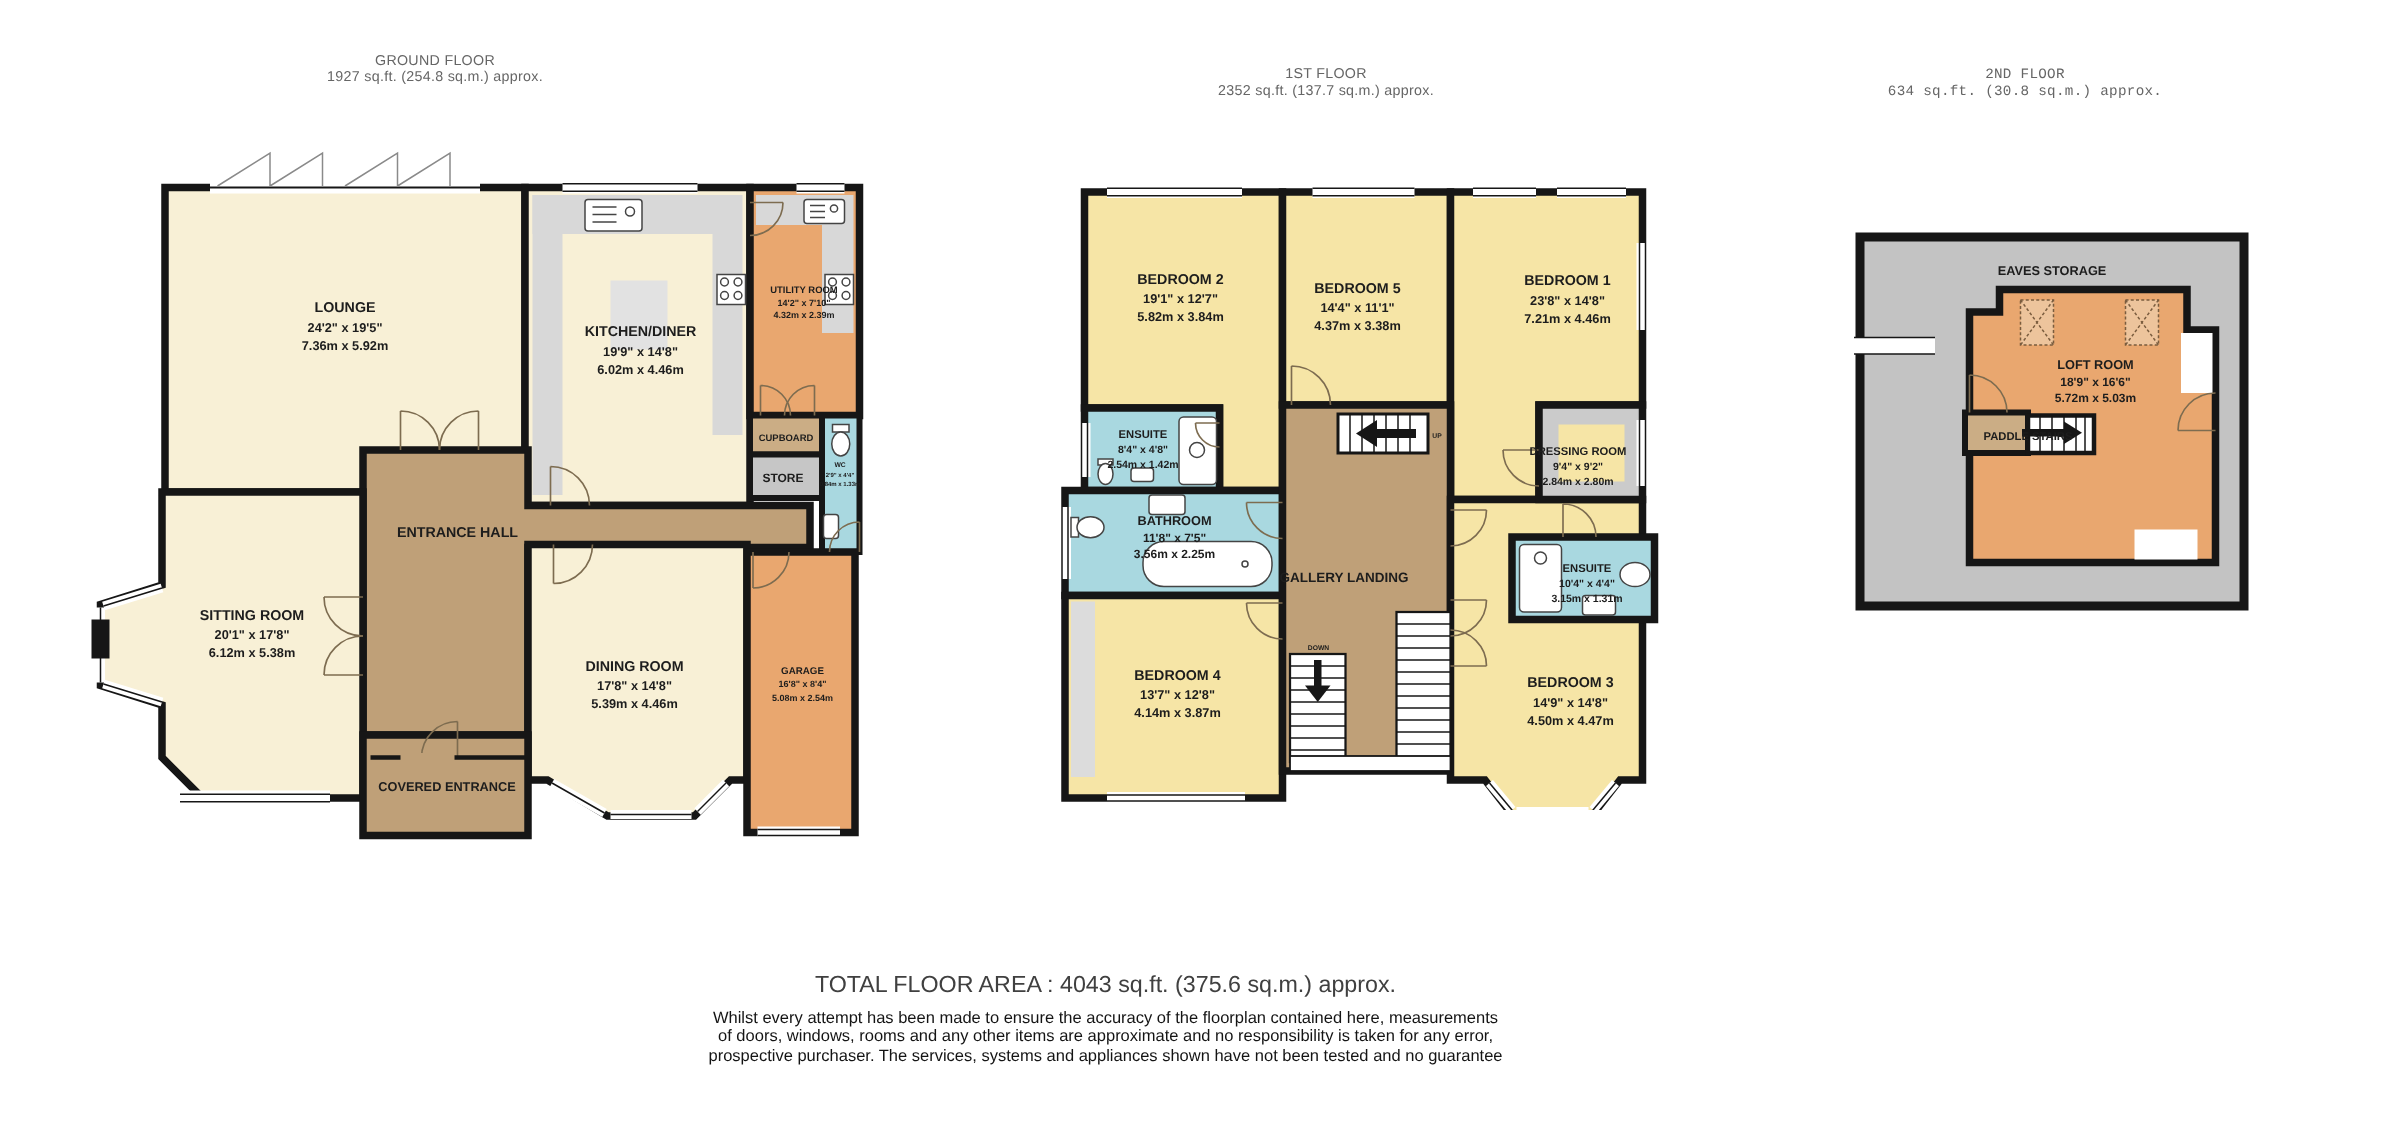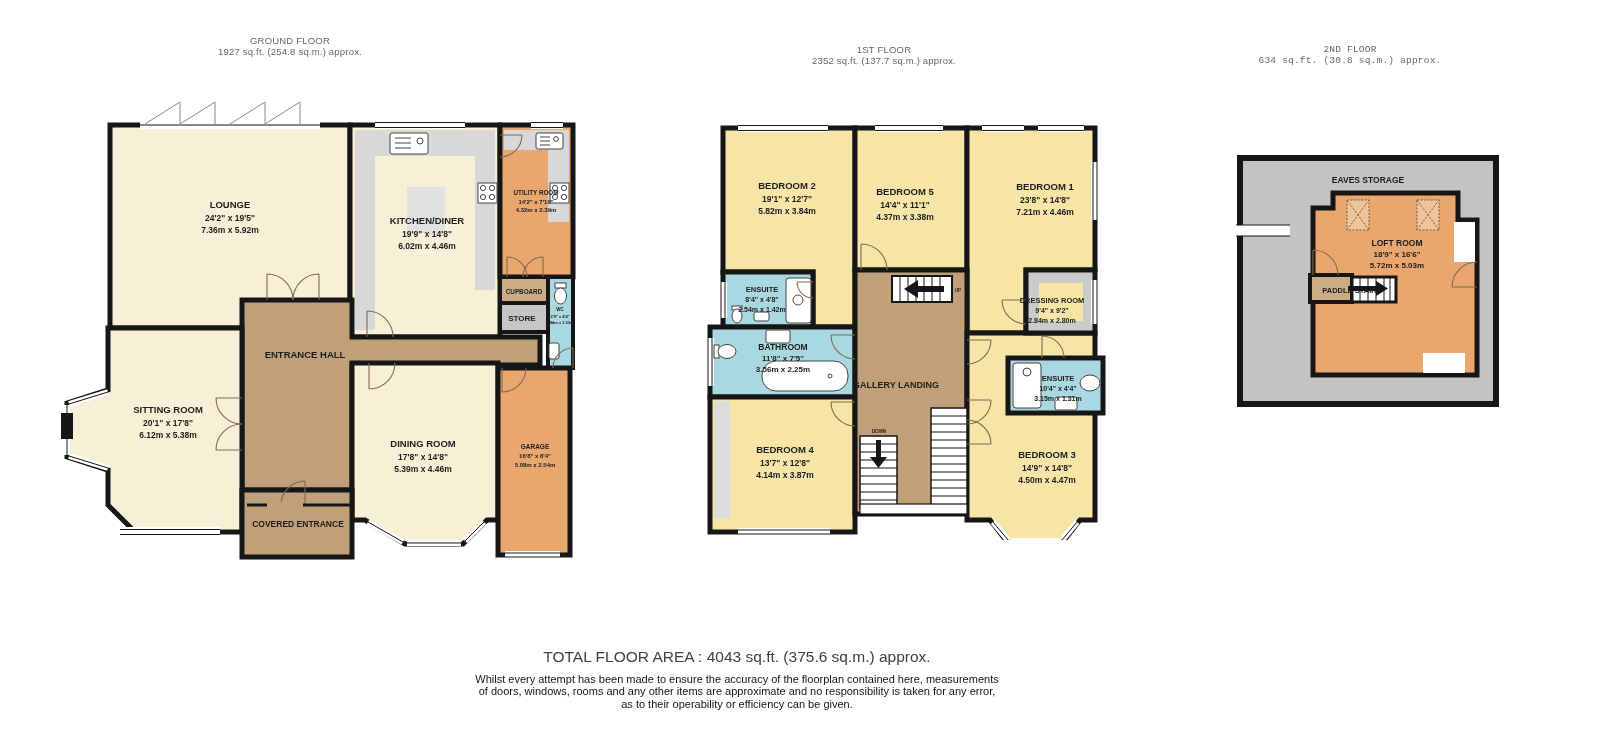--- a/index.html
+++ b/index.html
@@ -422,16 +422,16 @@
       <text x="167" y="107" font-size="8">18'9" x 16'6"</text>
       <text x="167" y="118" font-size="8">5.72m x 5.03m</text>
       <text x="122" y="143" font-size="7.5">PADDLE STAIRS</text>
     </g>
   </svg>
 
   <div class="footer">
     <div class="total">TOTAL FLOOR AREA : 4043 sq.ft. (375.6 sq.m.) approx.</div>
     <div class="disc">Whilst every attempt has been made to ensure the accuracy of the floorplan contained here, measurements</div>
     <div class="disc">of doors, windows, rooms and any other items are approximate and no responsibility is taken for any error,</div>
-    <div class="disc">as to their operability or efficiency can be given.</div>
+    <div class="disc">prospective purchaser. The services, systems and appliances shown have not been tested and no guarantee</div>
   </div>
 
 </div>
 
 </body></html>

